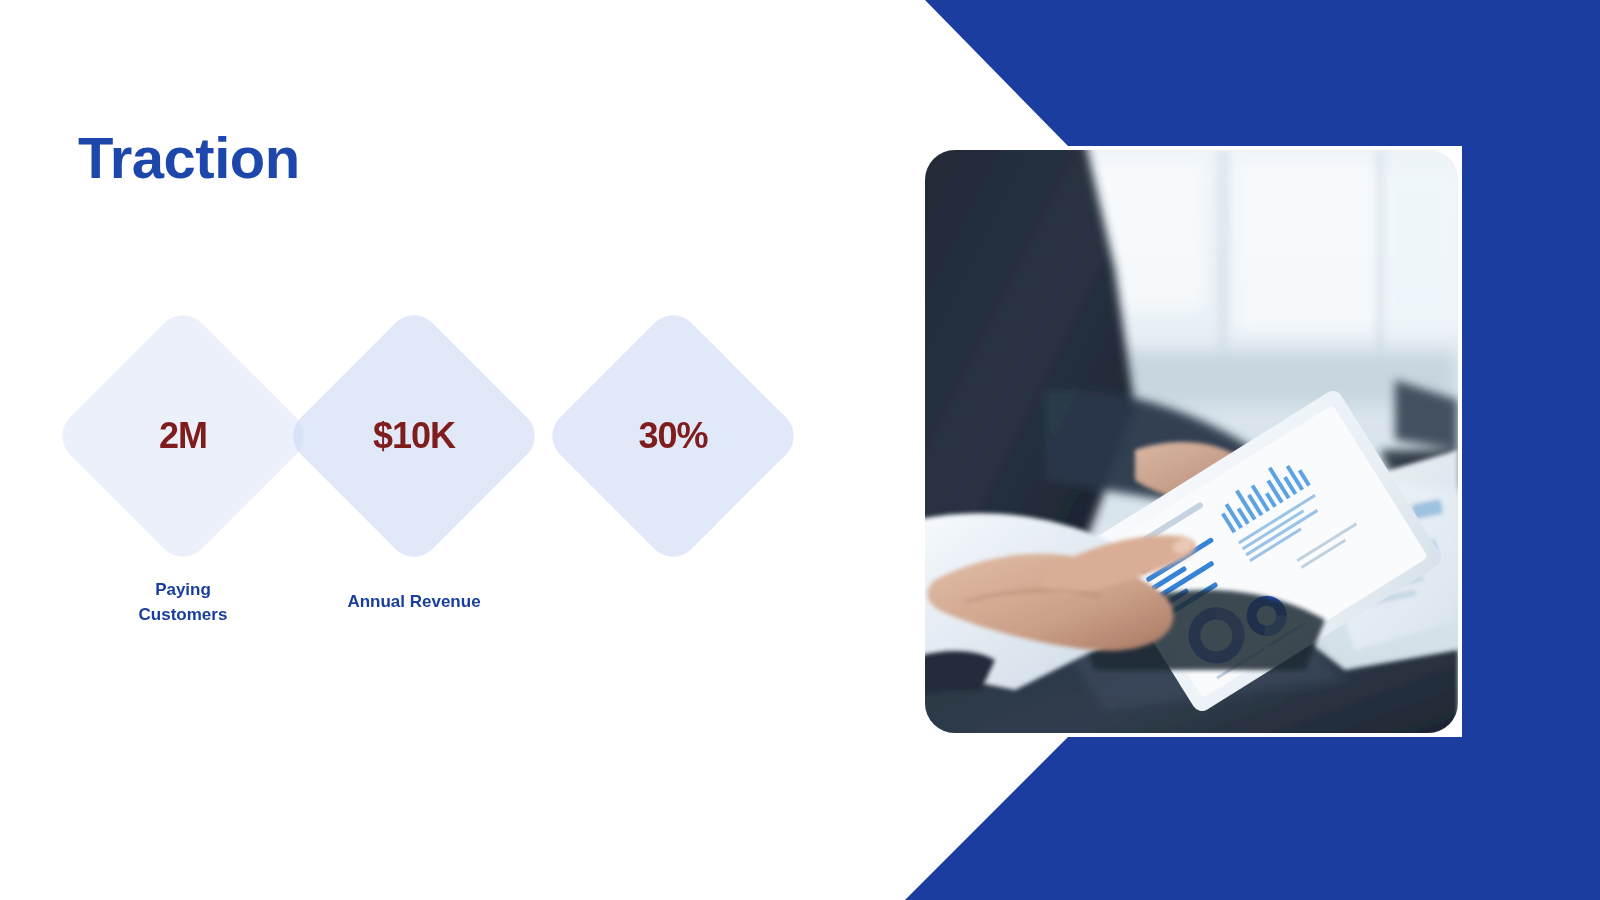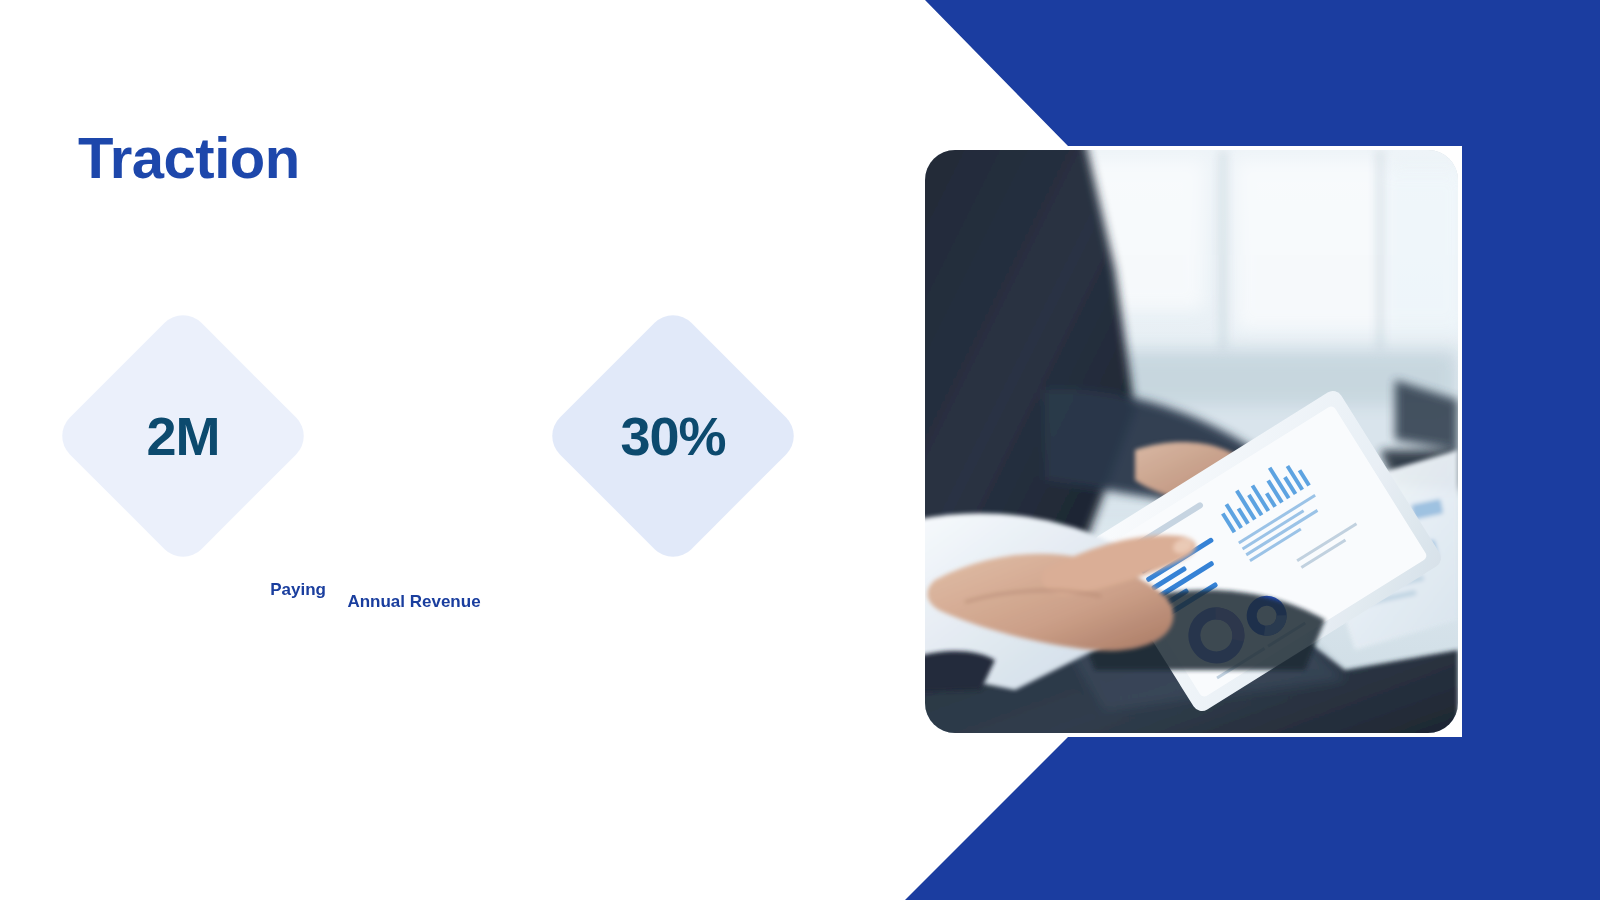--- a/index.html
+++ b/index.html
@@ -67,23 +67,23 @@
   .diamond-0 { background:rgba(219,228,247,0.55); }
   .diamond-1 { background:rgba(207,219,245,0.62); }
   .diamond-2 { background:rgba(207,219,245,0.62); }
 
   .stat-value {
     position:absolute;
     left:0; top:50%;
     width:286px;
     margin-top:-30px;
     text-align:center;
-    font-size:54px;
+    font-size:36px;
     font-weight:bold;
-    color:#0c4a6e;
+    color:#7f1d1d;
     letter-spacing:-1px;
     line-height:60px;
     white-space:nowrap;
   }
 
   .stat-label {
     position:absolute;
     left:0;
     width:286px;
     text-align:center;
@@ -126,24 +126,29 @@
   <div class="left-col">
 
     <h1 class="page-title">Traction</h1>
 
     <div class="stats-row">
 
       <div class="stat stat-0">
         <div class="diamond diamond-0"></div>
         <div class="stat-value">2M</div>
       </div>
-      <div class="stat-label label-0" style="left:40px;text-align:right;">
+      <div class="stat-label label-0" style="left:40px;">
         <div>Paying</div>
-      </div>
-
+        <div>Customers</div>
+      </div>
+
+      <div class="stat stat-1">
+        <div class="diamond diamond-1"></div>
+        <div class="stat-value">$10K</div>
+      </div>
       <div class="stat-label label-1" style="left:271px;">
         <div>Annual Revenue</div>
       </div>
 
       <div class="stat stat-2">
         <div class="diamond diamond-2"></div>
         <div class="stat-value">30%</div>
       </div>
 
     </div>

